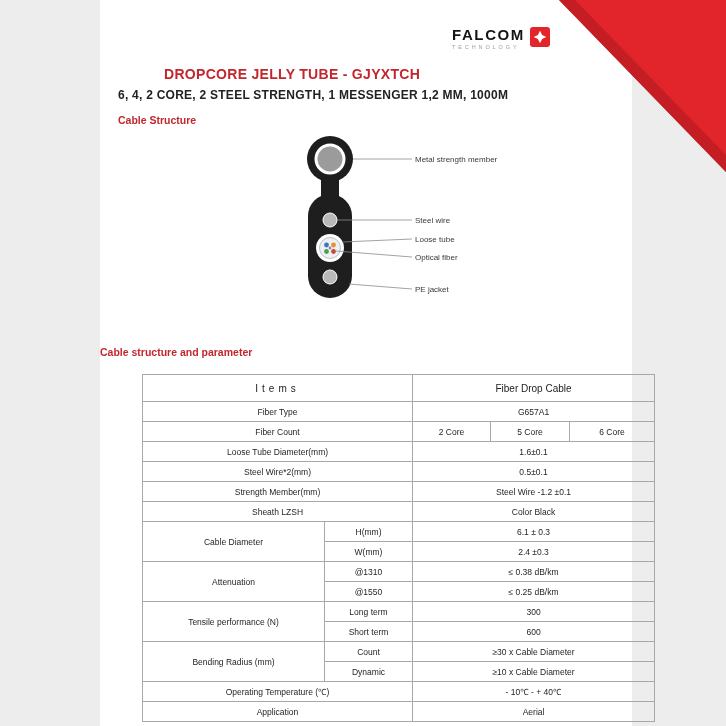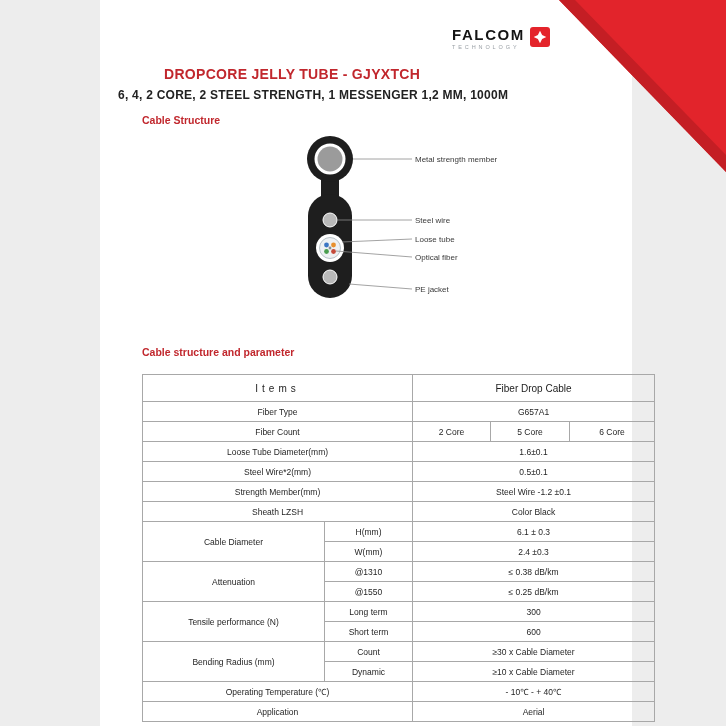--- a/index.html
+++ b/index.html
@@ -16,23 +16,23 @@
   .corner { position:absolute; top:0; right:0; z-index:3; }
 
   .logo { position:absolute; top:27px; left:452px; z-index:2; display:flex; align-items:flex-start; gap:5px; }
   .logo .brand   { font-size:15px; font-weight:800; letter-spacing:1.6px; color:#141414; line-height:15px; }
   .logo .tagline { font-size:5.5px; letter-spacing:2.9px; color:#9aa0a6; margin-top:2px; }
   .plus-badge { width:20px; height:20px; background:#E4242B; border-radius:3px;
                 display:flex; align-items:center; justify-content:center; }
 
   .title    { position:absolute; left:118px; top:66px;  color:#C1272D; font-size:14px; font-weight:bold; letter-spacing:0.3px; z-index:2;padding-left:46px; }
   .subtitle { position:absolute; left:118px; top:88px;  color:#222;    font-size:12px; font-weight:600; letter-spacing:0.25px; z-index:2; }
-  .section  { position:absolute; color:#C1272D; font-size:10.5px; font-weight:600; z-index:2;margin-left:24px; }
+  .section  { position:absolute; color:#C1272D; font-size:10.5px; font-weight:600; z-index:2; }
   .sec1 { left:118px; top:114px; }
-  .sec2 { left:118px; top:346px; }
+  .sec2 { left:100px; top:346px; }
 
   .diagram { position:absolute; left:300px; top:134px; z-index:2; }
   .diagram text { font-size:8px; fill:#3a3a3a; font-family:"Liberation Sans", sans-serif; }
 
   table.params { position:absolute; left:118px; top:374px; width:512px;
                  border-collapse:collapse; table-layout:fixed; z-index:2;
                  font-family:"Liberation Sans", sans-serif;margin-left:24px; }
   table.params td { border:1px solid #a8a8a8; text-align:center; vertical-align:middle;
                     font-size:8.5px; color:#252525; height:19px; padding:0 2px;
                     overflow:hidden; white-space:nowrap; }

